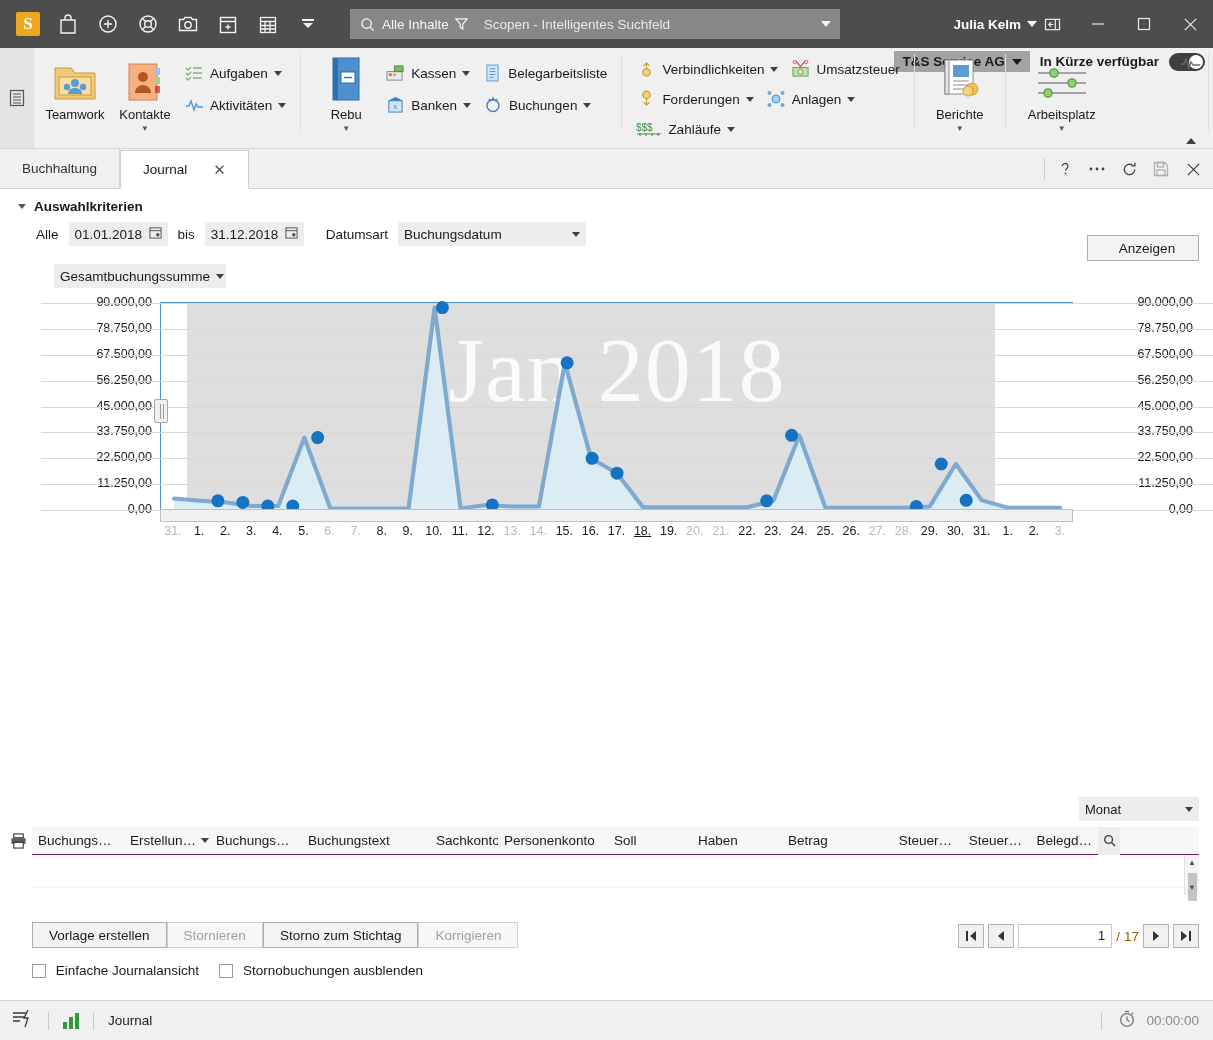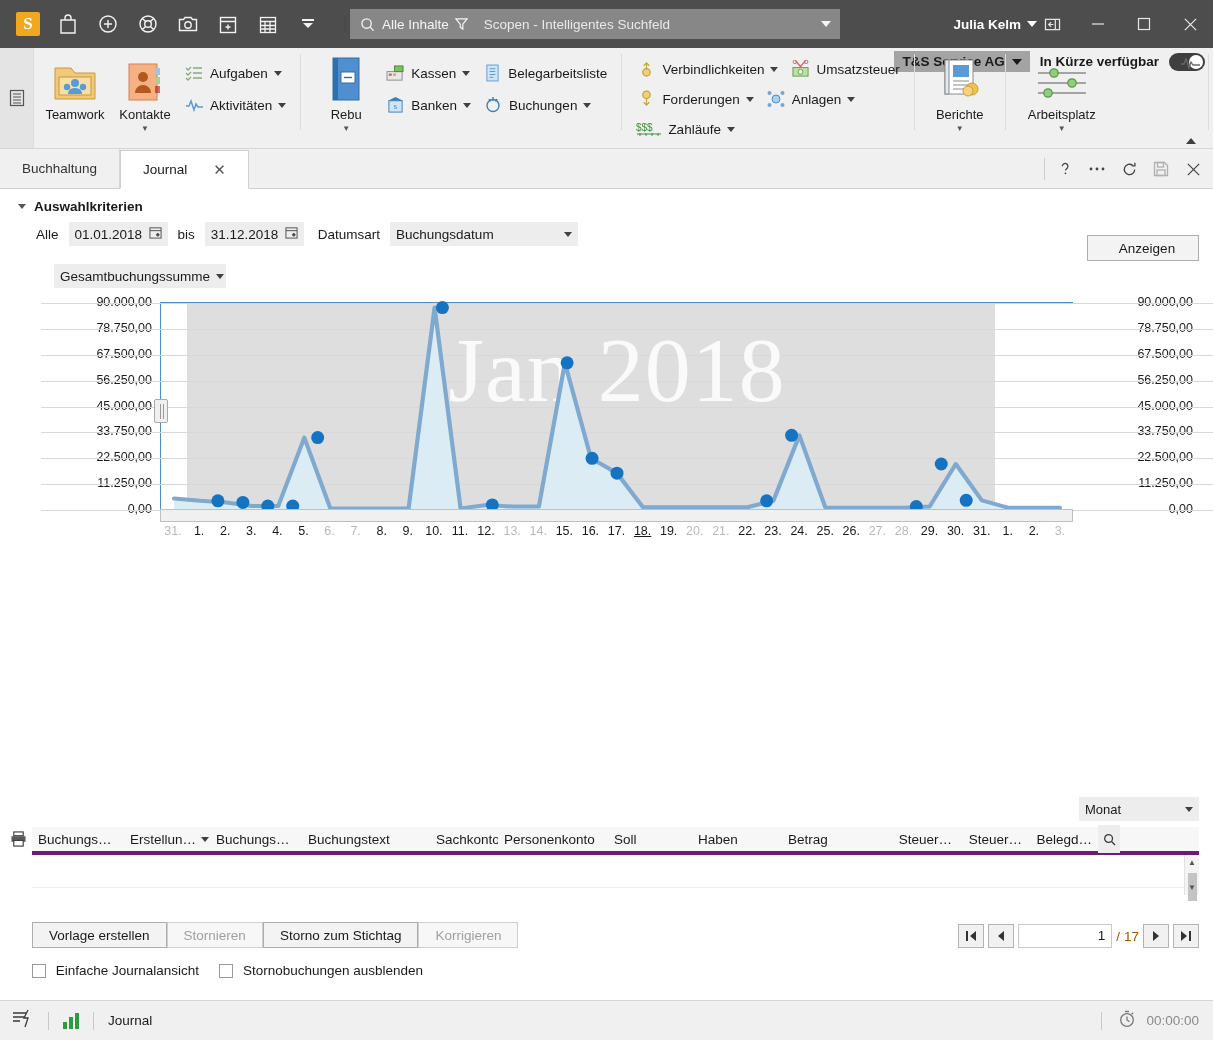--- a/index.html
+++ b/index.html
@@ -139,21 +139,21 @@
   }
   .xlabels { position:absolute; left:160px; right:140px; top:222px; height:22px; }
   .xlab { position:absolute; transform:translateX(-50%); font-size:12.5px; white-space:nowrap; }
   .xlab.dim { color:#b9b9b9; }
 
   
   .monatsel { position:absolute; right:14px; top:608px; width:120px; }
   .tablearea { position:absolute; left:32px; right:14px; top:638px; bottom:105px; }
   .thead {
     display:flex; height:28px; align-items:center; background:#f7f7f7;
-    border-bottom:4px solid #701a75; font-size:13.5px;
+    border-bottom:1px solid #701a75; font-size:13.5px;
   }
   .printcell { width:28px; display:flex; align-items:center; justify-content:center; margin-left:-28px; }
   .th { padding:0 6px; white-space:nowrap; overflow:hidden; display:flex; align-items:center; gap:5px;}
   .th.num { justify-content:flex-end; }
   .tbody { position:absolute; left:0; right:0; top:28px; bottom:0; overflow:hidden; border-right:0; }
   .trow { display:flex; height:33px; align-items:center; font-size:13.5px; border-bottom:1px solid #efefef; }
   .td { padding:0 6px; white-space:nowrap; overflow:hidden; }
   .td.num { text-align:right; }
   .vscroll {
     position:absolute; right:0; top:28px; bottom:0; width:15px; background:#f4f4f4; border-left:1px solid #e2e2e2;
@@ -606,21 +606,21 @@
         <span class="fld date">
           <span>31.12.2018</span>
           <span>
             <svg width="13" height="13" viewBox="0 0 14 14" fill="none" stroke="#4a4a4a" stroke-width="1">
                 <rect x="1" y="2" width="12" height="11"></rect>
                 <path d="M1 5h12"></path>
                 <circle cx="9.5" cy="9.5" r="1.4" fill="#4a4a4a"></circle>
               </svg>
           </span>
         </span>
-        <span style="margin-left:4px">Datumsart</span>
+        <span style="margin-left:12px">Datumsart</span>
         <span class="fld sel2">
           <span>Buchungsdatum</span>
           <span class="tri"></span>
         </span>
       </div>
       <div class="crit-row" style="margin-top:18px;padding-left:36px">
         <span class="fld sel">
           <span>Gesamtbuchungssumme</span>
           <span class="tri"></span>
         </span>

